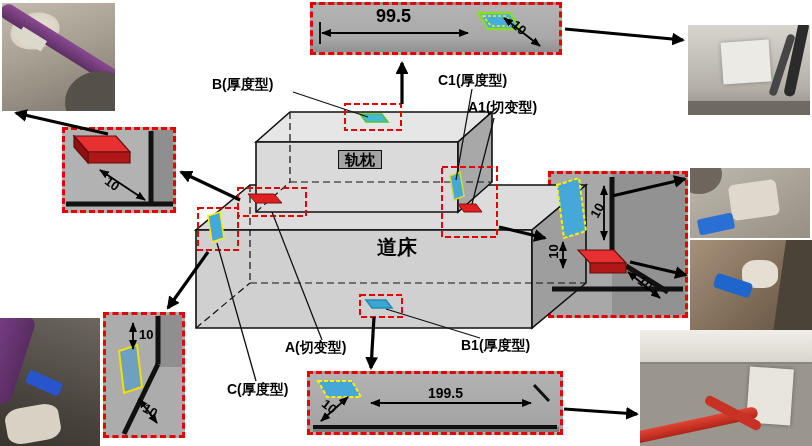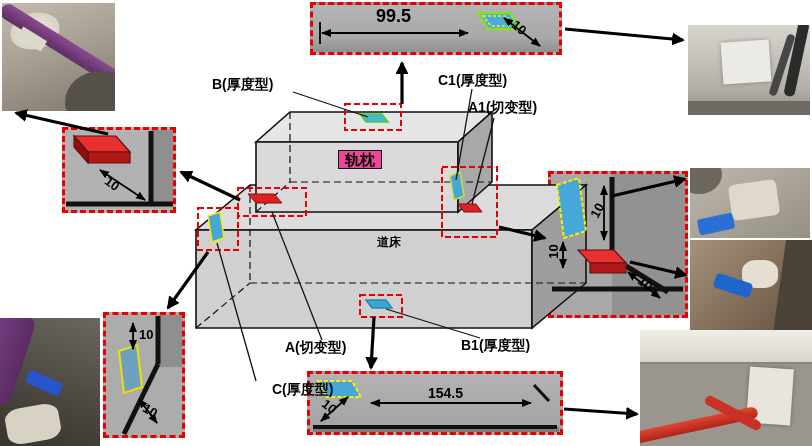--- a/index.html
+++ b/index.html
@@ -3,22 +3,22 @@
 <meta charset="utf-8">
 <style>
   html,body{margin:0;padding:0;background:#fff;}
   #stage{position:relative;width:812px;height:446px;background:#fff;overflow:hidden;
          font-family:"Liberation Sans","DejaVu Sans",sans-serif;}
   .photo{position:absolute;overflow:hidden;}
   .ph-el{position:absolute;}
   .callout{position:absolute;border:3px dashed #e80000;box-sizing:border-box;background:#aaa;}
   .svg-overlay{position:absolute;left:0;top:0;width:812px;height:446px;pointer-events:none;}
   .lbl{position:absolute;font-weight:bold;font-size:14px;line-height:1.15;white-space:nowrap;color:#000;}
-  .lbl-box{background:#ec4899;border:1.5px solid #111;padding:0 6px;font-size:15px;}
-  .lbl-big{font-size:12px;text-align:right;}
+  .lbl-box{background:#a3a3a3;border:1.5px solid #111;padding:0 6px;font-size:15px;}
+  .lbl-big{font-size:20px;text-align:right;}
   .dim{position:absolute;font-weight:bold;font-size:13px;white-space:nowrap;color:#000;transform-origin:center center;}
 </style>
 </head>
 <body>
 
 <div id="stage">
 
   <div class="photo" style="left:2px;top:3px;width:113px;height:108px;background:linear-gradient(160deg,#c2bbae 0%,#a79f92 45%,#7e776c 100%);">
     <div class="ph-el" style="left:8px;top:10px;width:50px;height:36px;background:radial-gradient(#efeadf,#cfc8b8);border-radius:50%;transform:rotate(-15deg);"></div>
     <div class="ph-el" style="left:-12px;top:38px;width:155px;height:16px;background:linear-gradient(#8a4a92,#5d2f63);border-radius:8px;transform:rotate(32deg);"></div>
@@ -187,26 +187,26 @@
     </g>
   </svg>
 
   <div class="lbl" style="left:212px;top:76px;">B(厚度型)</div>
   <div class="lbl" style="left:438px;top:72px;">C1(厚度型)</div>
   <div class="lbl" style="left:468px;top:99px;">A1(切变型)</div>
   <div class="lbl lbl-box" style="left:338px;top:150px;">轨枕</div>
   <div class="lbl lbl-big" style="left:377px;top:236px;">道床</div>
   <div class="lbl" style="left:285px;top:339px;">A(切变型)</div>
   <div class="lbl" style="left:461px;top:337px;">B1(厚度型)</div>
-  <div class="lbl" style="left:227px;top:381px;margin-left:45px;">C(厚度型)</div>
+  <div class="lbl" style="left:227px;top:381px;">C(厚度型)</div>
 
   <div class="dim" style="left:376px;top:6px;font-size:18px;">99.5</div>
   <div class="dim" style="left:512px;top:20px;transform:rotate(40deg);">10</div>
   <div class="dim" style="left:105px;top:176px;transform:rotate(36deg);">10</div>
   <div class="dim" style="left:590px;top:203px;transform:rotate(-62deg);">10</div>
   <div class="dim" style="left:546px;top:244px;transform:rotate(-90deg);">10</div>
   <div class="dim" style="left:638px;top:276px;transform:rotate(38deg);">10</div>
-  <div class="dim" style="left:428px;top:385px;font-size:14px;">154.5</div>
+  <div class="dim" style="left:428px;top:385px;font-size:14px;">199.5</div>
   <div class="dim" style="left:322px;top:399px;transform:rotate(38deg);">10</div>
   <div class="dim" style="left:139px;top:327px;">10</div>
   <div class="dim" style="left:143px;top:403px;transform:rotate(30deg);">10</div>
 
 </div>
 
 </body></html>

